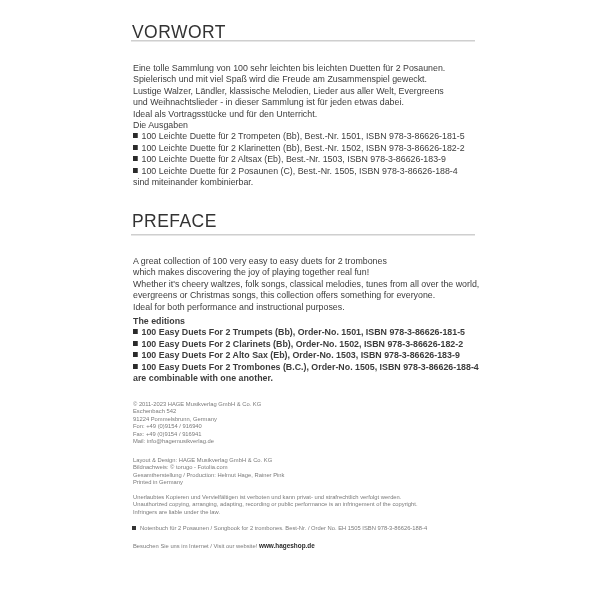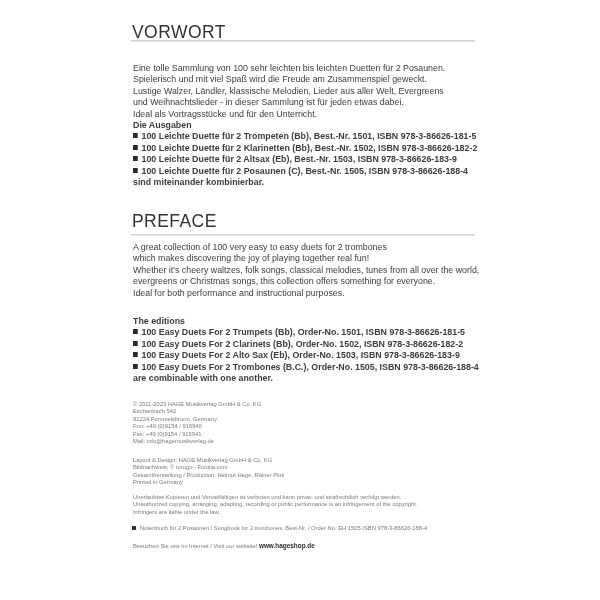--- a/index.html
+++ b/index.html
@@ -37,33 +37,33 @@
   <div class="rule" style="top:40px;"></div>
 
   <div class="body-block" style="top:63px;">
     <span class="line">Eine tolle Sammlung von 100 sehr leichten bis leichten Duetten für 2 Posaunen.</span>
     <span class="line">Spielerisch und mit viel Spaß wird die Freude am Zusammenspiel geweckt.</span>
     <span class="line">Lustige Walzer, Ländler, klassische Melodien, Lieder aus aller Welt, Evergreens</span>
     <span class="line">und Weihnachtslieder - in dieser Sammlung ist für jeden etwas dabei.</span>
     <span class="line">Ideal als Vortragsstücke und für den Unterricht.</span>
   </div>
 
-  <div class="body-block" style="top:120px;font-weight:bold;">
+  <div class="body-block" style="top:120px;">
     <span class="line">Die Ausgaben</span>
     <span class="line"><span class="bullet"></span><span>100 Leichte Duette für 2 Trompeten (Bb), Best.-Nr. 1501, ISBN 978-3-86626-181-5</span></span>
     <span class="line"><span class="bullet"></span><span>100 Leichte Duette für 2 Klarinetten (Bb), Best.-Nr. 1502, ISBN 978-3-86626-182-2</span></span>
     <span class="line"><span class="bullet"></span><span>100 Leichte Duette für 2 Altsax (Eb), Best.-Nr. 1503, ISBN 978-3-86626-183-9</span></span>
     <span class="line"><span class="bullet"></span><span>100 Leichte Duette für 2 Posaunen (C), Best.-Nr. 1505, ISBN 978-3-86626-188-4</span></span>
     <span class="line">sind miteinander kombinierbar.</span>
   </div>
 
   <div class="heading" style="top:211px;">PREFACE</div>
   <div class="rule" style="top:234px;"></div>
 
-  <div class="body-block" style="top:242px;">
+  <div class="body-block" style="top:256px;">
     <span class="line">A great collection of 100 very easy to easy duets for 2 trombones</span>
     <span class="line">which makes discovering the joy of playing together real fun!</span>
     <span class="line">Whether it's cheery waltzes, folk songs, classical melodies, tunes from all over the world,</span>
     <span class="line">evergreens or Christmas songs, this collection offers something for everyone.</span>
     <span class="line">Ideal for both performance and instructional purposes.</span>
   </div>
 
   <div class="body-block" style="top:316px;font-weight:bold;">
     <span class="line">The editions</span>
     <span class="line"><span class="bullet"></span><span>100 Easy Duets For 2 Trumpets (Bb), Order-No. 1501, ISBN 978-3-86626-181-5</span></span>

